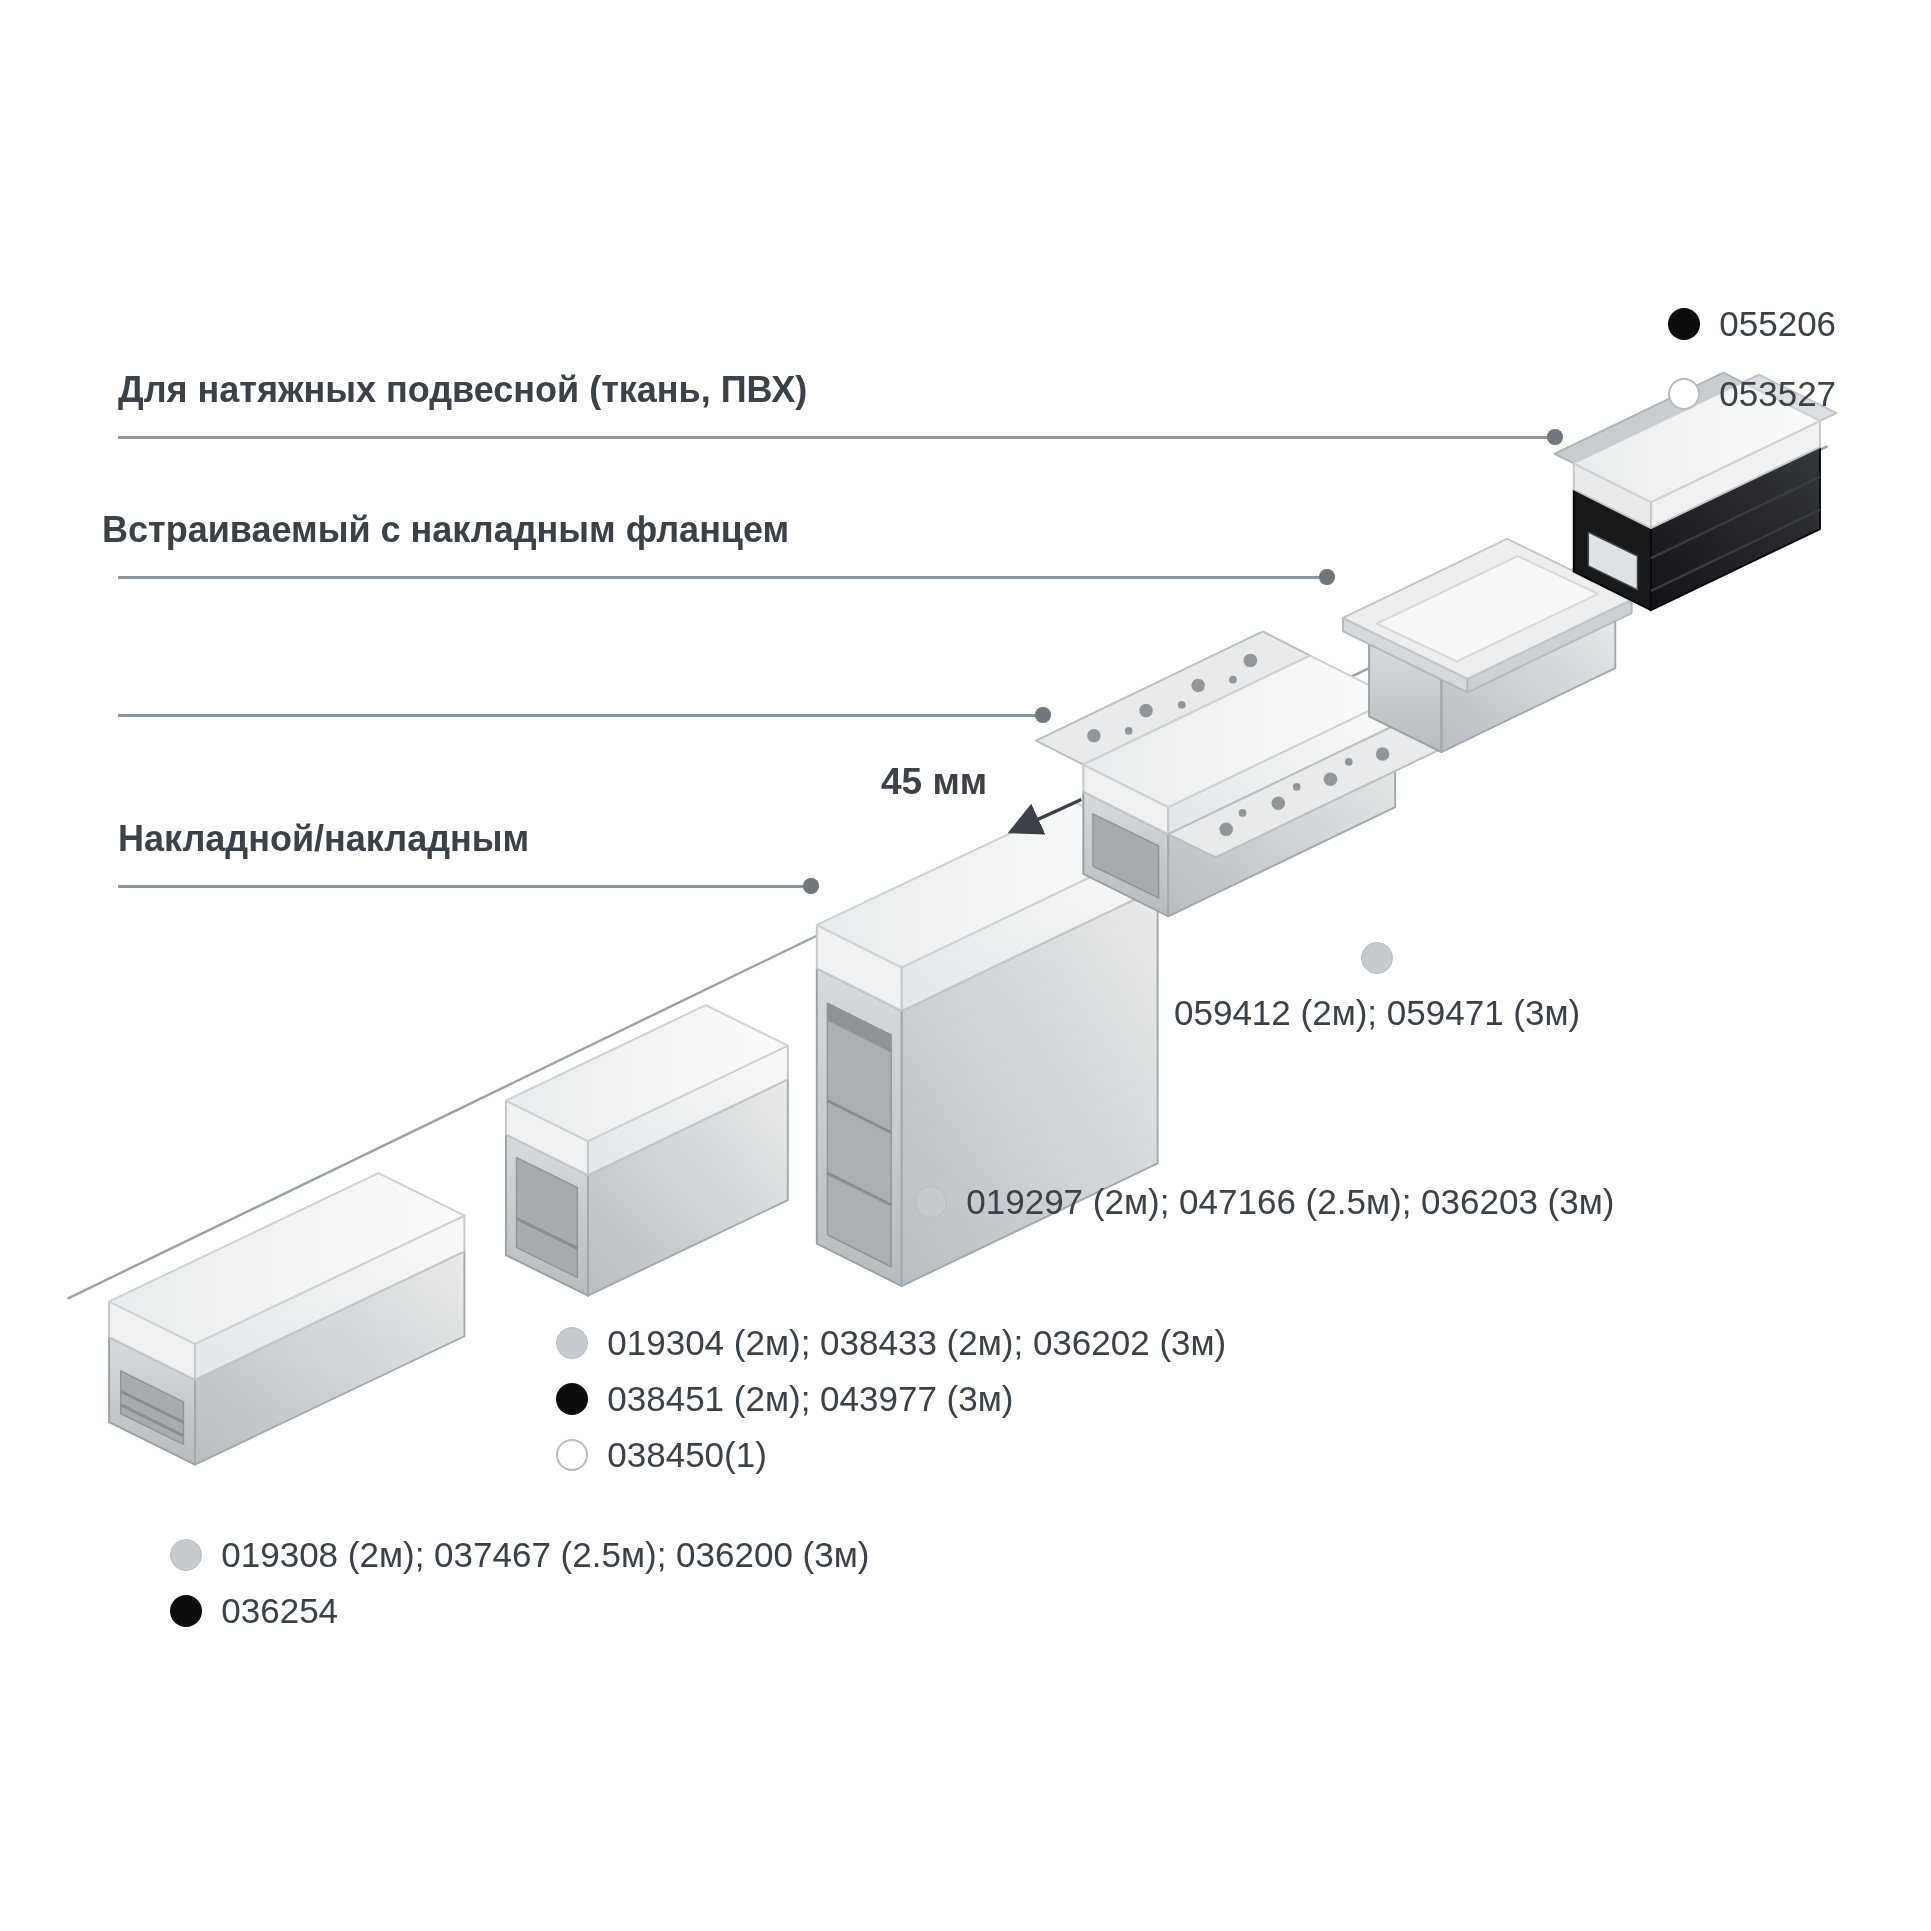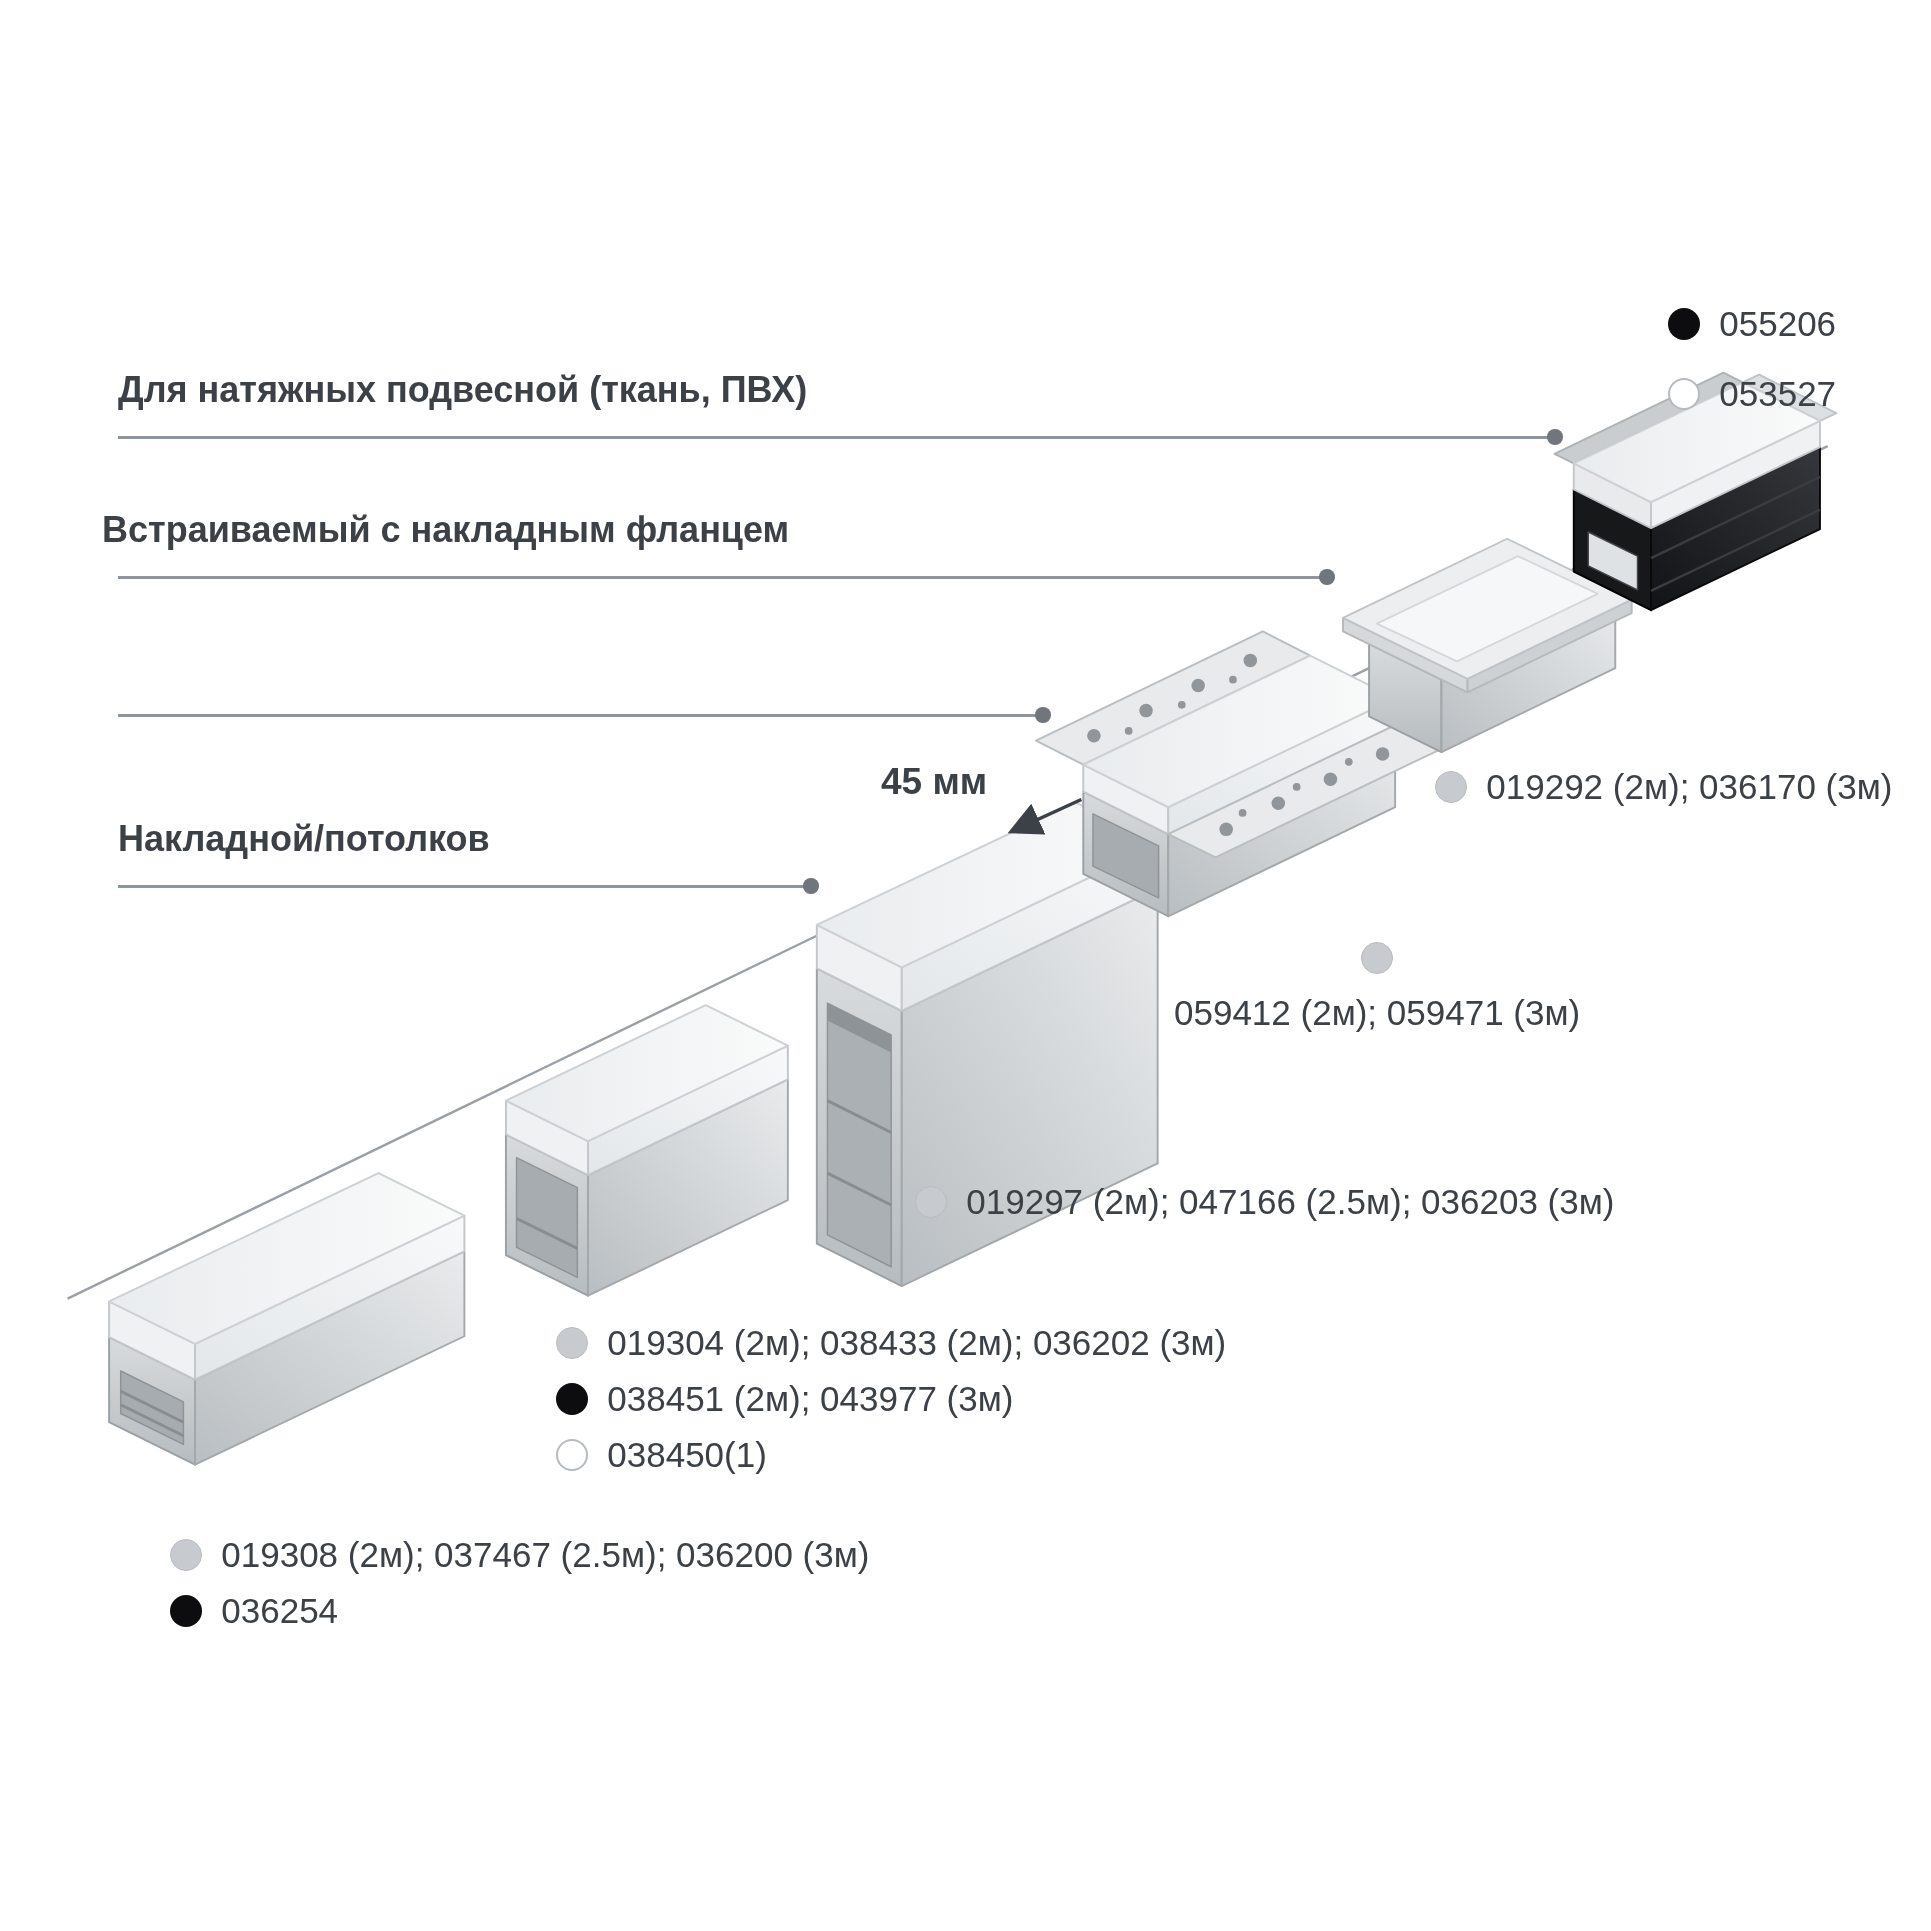--- a/index.html
+++ b/index.html
@@ -146,40 +146,36 @@
 
     <div class="cat-label" style="left:102px;top:509px;">Встраиваемый с накладным фланцем</div>
     <div class="cat-line" style="left:118px;top:576px;width:1209px;">
       <span class="end-dot"></span>
     </div>
 
     <div class="cat-line" style="left:118px;top:714px;width:925px;">
       <span class="end-dot"></span>
     </div>
 
-    <div class="cat-label" style="left:118px;top:818px;">Накладной/потолков</div>
+    <div class="cat-label" style="left:118px;top:818px;">Накладной/накладным</div>
     <div class="cat-line" style="left:118px;top:885px;width:693px;">
       <span class="end-dot"></span>
     </div>
 
     <div class="dim-label" style="left:881px;top:761px;">45 мм</div>
 
     <div class="code-row" style="left:1668px;top:304px;align-items:center;">
       <span class="dot black"></span>
       <span>055206</span>
     </div>
     <div class="code-row" style="left:1668px;top:374px;">
       <span class="dot white"></span>
       <span>053527</span>
     </div>
 
-    <div class="code-row" style="left:1435px;top:767px;">
-      <span class="dot gray"></span>
-      <span>019292 (2м); 036170 (3м)</span>
-    </div>
 
     <div class="code-row" style="left:1174px;top:942px;flex-direction:column;">
       <span class="dot gray"></span>
       <span>059412 (2м); 059471 (3м)</span>
     </div>
 
     <div class="code-row" style="left:915px;top:1182px;">
       <span class="dot gray"></span>
       <span>019297 (2м); 047166 (2.5м); 036203 (3м)</span>
     </div>

